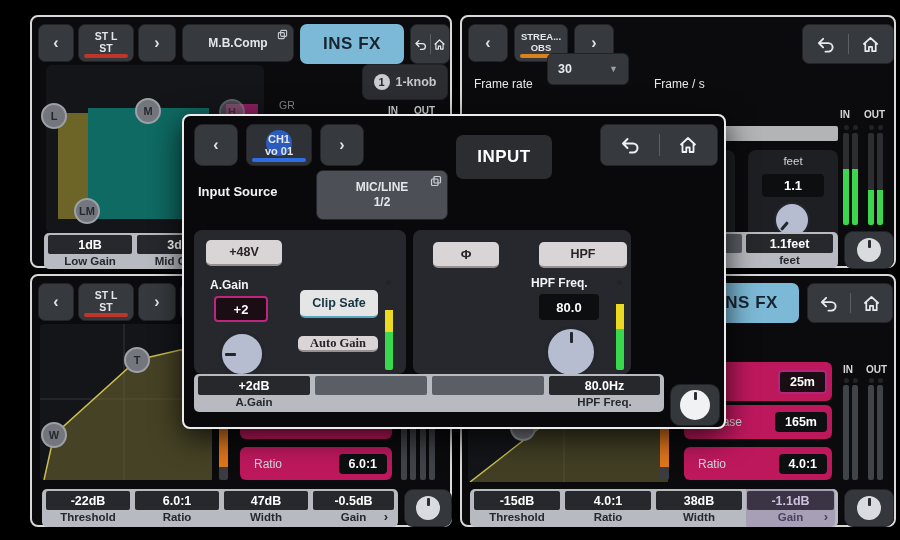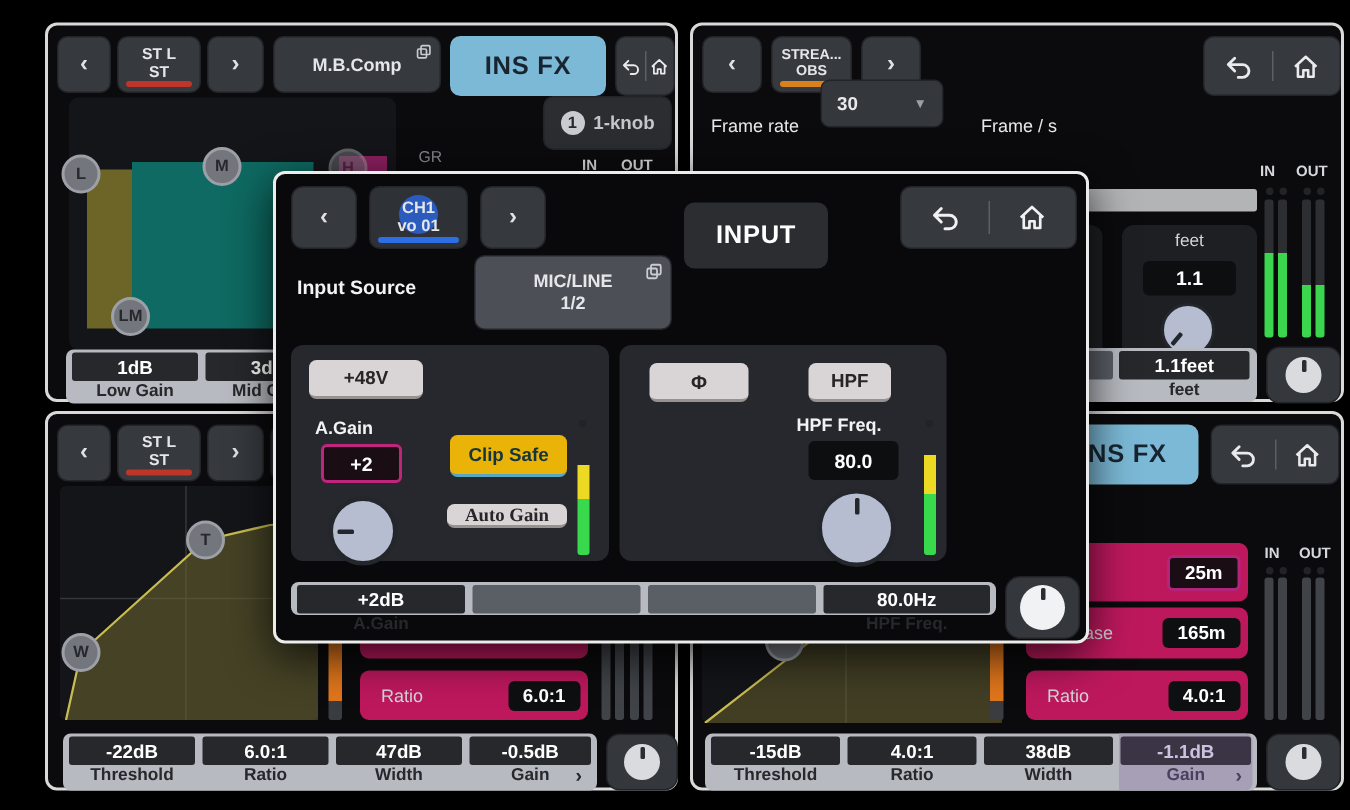--- a/index.html
+++ b/index.html
@@ -60,21 +60,21 @@
   .m-flat{background:#404348;}
   
   .knob{position:absolute;border-radius:50%;background:#b6bdd1;border:3px solid #23262b;}
   .tick{position:absolute;background:#23262b;border-radius:1px;}
   .tick.up{left:50%;top:3px;width:3px;height:11px;margin-left:-1.5px;}
   .tick.left{top:50%;left:3px;height:3px;width:11px;margin-top:-1.5px;}
   .tick.dl{left:7px;bottom:5px;width:3px;height:10px;transform:rotate(40deg);}
   
   .smallbtn{position:absolute;background:#d9d4d6;color:#2a2327;font-weight:bold;border-radius:5px;display:flex;
         align-items:center;justify-content:center;font-size:12.5px;border-bottom:2px solid #97918f;}
-  .smallbtn.cyan{background:#eab308;color:#143440;border-bottom-color:#58a6c2;}
+  .smallbtn.cyan{background:#e5e5e5;color:#143440;border-bottom-color:#58a6c2;}
   .valbox{position:absolute;background:#0d0e10;color:#fff;font-weight:bold;font-size:13px;border-radius:4px;
         display:flex;align-items:center;justify-content:center;}
   .valbox.sel{background:#1a0d14;border:2px solid #c0257e;}
   .seclabel{position:absolute;color:#f2f3f5;font-weight:bold;}
   .graybox{position:absolute;background:#26282d;border-radius:8px;}
   .darkbox{position:absolute;background:#1d1f22;border-radius:8px;}
   
   .graph{position:absolute;background:#141519;border-radius:4px;}
   .handle{position:absolute;width:26px;height:26px;border-radius:50%;background:#73767c;border:2px solid #9da1a7;
         color:#26282c;font-weight:bold;font-size:11px;display:flex;align-items:center;justify-content:center;}
@@ -408,31 +408,31 @@
         <div class="tick left"></div>
       </div>
       <div class="smallbtn cyan" style="left:106px;top:60px;width:78px;height:28px;">Clip Safe</div>
       <div class="smallbtn" style="left:104px;top:106px;width:80px;height:16px;font-family:Liberation Serif, serif;">Auto Gain</div>
       <div class="mdot" style="left:192px;top:50px;"></div>
       <div class="vmeter m-ovl-a" style="left:191px;top:60px;width:8px;height:80px;"></div>
     </div>
 
     <div class="graybox" style="left:229px;top:114px;width:218px;height:144px;">
       <div class="smallbtn" style="left:20px;top:12px;width:66px;height:26px;font-size:13px;">Φ</div>
-      <div class="smallbtn" style="left:126px;top:12px;width:55px;height:26px;">HPF</div>
+      <div class="smallbtn" style="left:126px;top:12px;width:88px;height:26px;">HPF</div>
       <div class="seclabel" style="left:118px;top:46px;font-size:12px;">HPF Freq.</div>
       <div class="valbox" style="left:126px;top:64px;width:60px;height:26px;">80.0</div>
       <div class="knob" style="left:132px;top:96px;width:52px;height:52px;">
         <div class="tick up"></div>
       </div>
       <div class="mdot" style="left:204px;top:50px;"></div>
       <div class="vmeter m-ovl-h" style="left:203px;top:60px;width:8px;height:80px;"></div>
     </div>
 
-    <div class="bbar" style="left:10px;top:272px;width:470px;height:22px;">
+    <div class="bbar" style="left:10px;top:258px;width:470px;height:38px;">
       <div class="bcell" style="left:3px;width:114px;">
         <div class="val">+2dB</div>
         <div class="lbl">A.Gain</div>
       </div>
       <div class="bcell" style="left:120px;width:114px;">
         <div class="val empty"></div>
         <div class="lbl"></div>
       </div>
       <div class="bcell" style="left:237px;width:114px;">
         <div class="val empty"></div>

